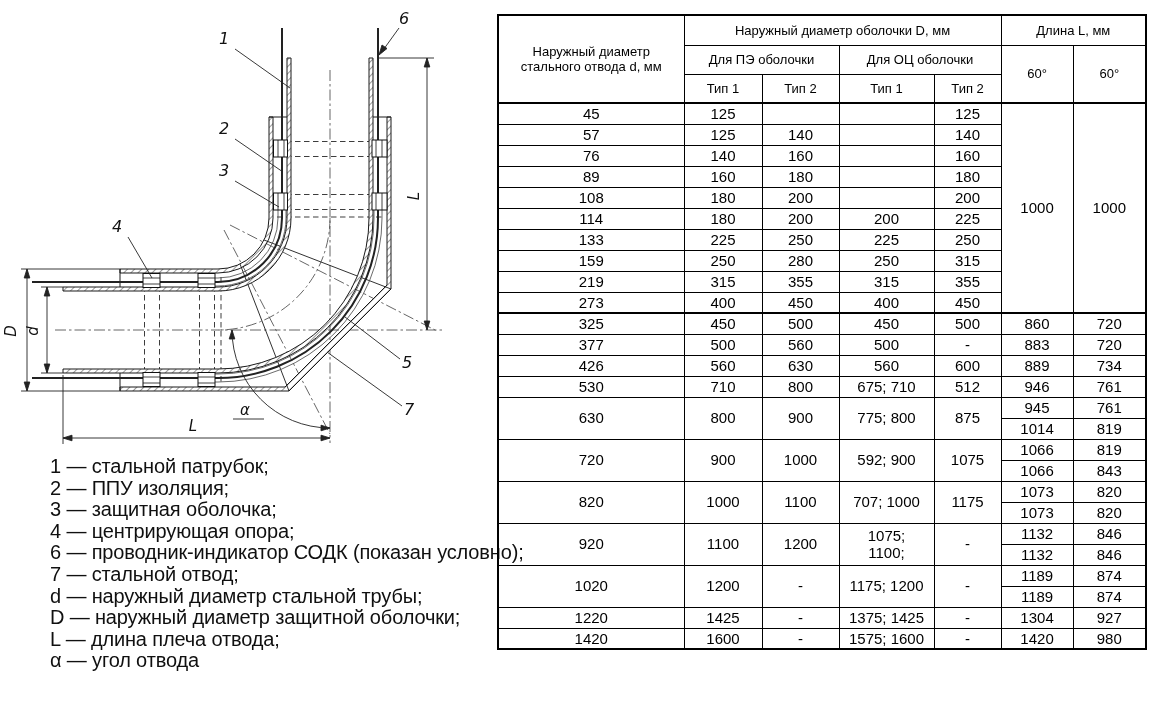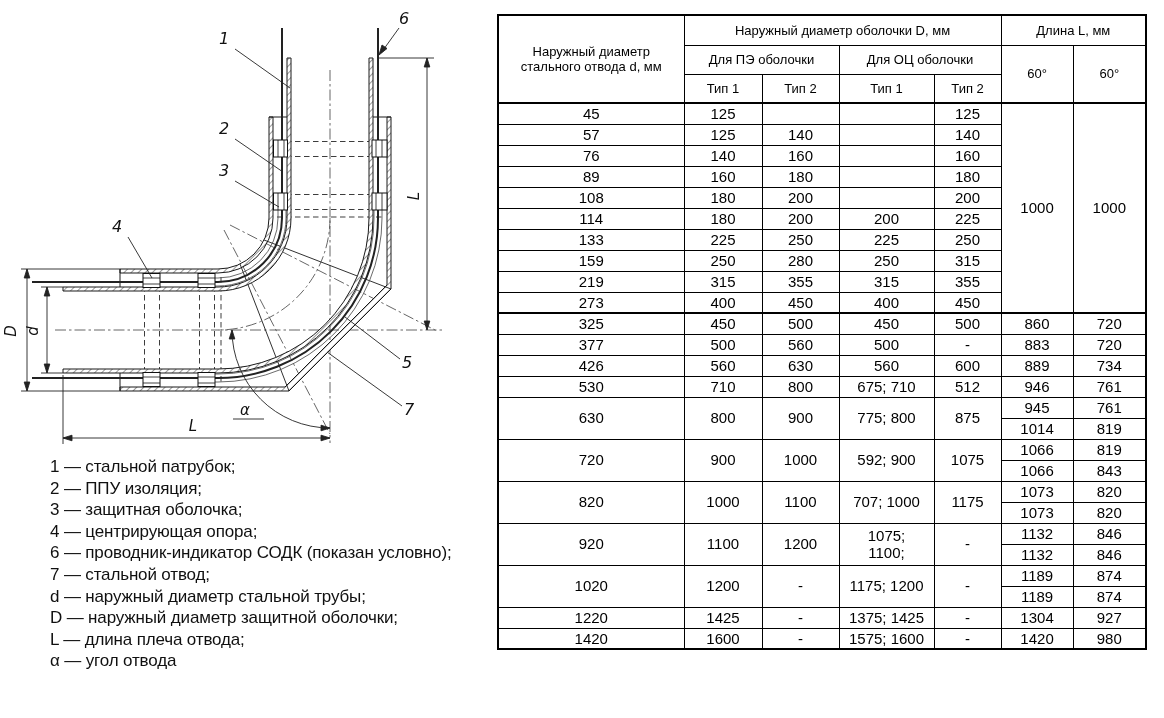--- a/index.html
+++ b/index.html
@@ -3,21 +3,21 @@
 <meta charset="utf-8">
 <style>
   html,body{margin:0;padding:0;background:#fff}
   .page{position:relative;width:1164px;height:718px;background:#fff;
         font-family:"Liberation Sans",sans-serif;color:#000;overflow:hidden}
 
   
   .drawing{position:absolute;left:0;top:0}
 
   
-  .legend{position:absolute;left:50px;top:456px;font-size:17px;line-height:21.6px;
+  .legend{position:absolute;left:50px;top:456px;font-size:20px;line-height:21.6px;
           color:#101010;letter-spacing:-0.15px;white-space:nowrap}
 
   
   .dim-table{position:absolute;left:497px;top:14px;width:648px;
              border-collapse:collapse;table-layout:fixed;border:2px solid #000;
              font-family:"Liberation Sans",sans-serif}
   .dim-table th,.dim-table td{border:1px solid #000;text-align:center;vertical-align:middle;
              padding:0 2px;white-space:pre-line;overflow:hidden}
   .dim-table th{font-weight:normal;font-size:13px;line-height:1.18}
   .dim-table td{font-size:15px;line-height:1.15}

